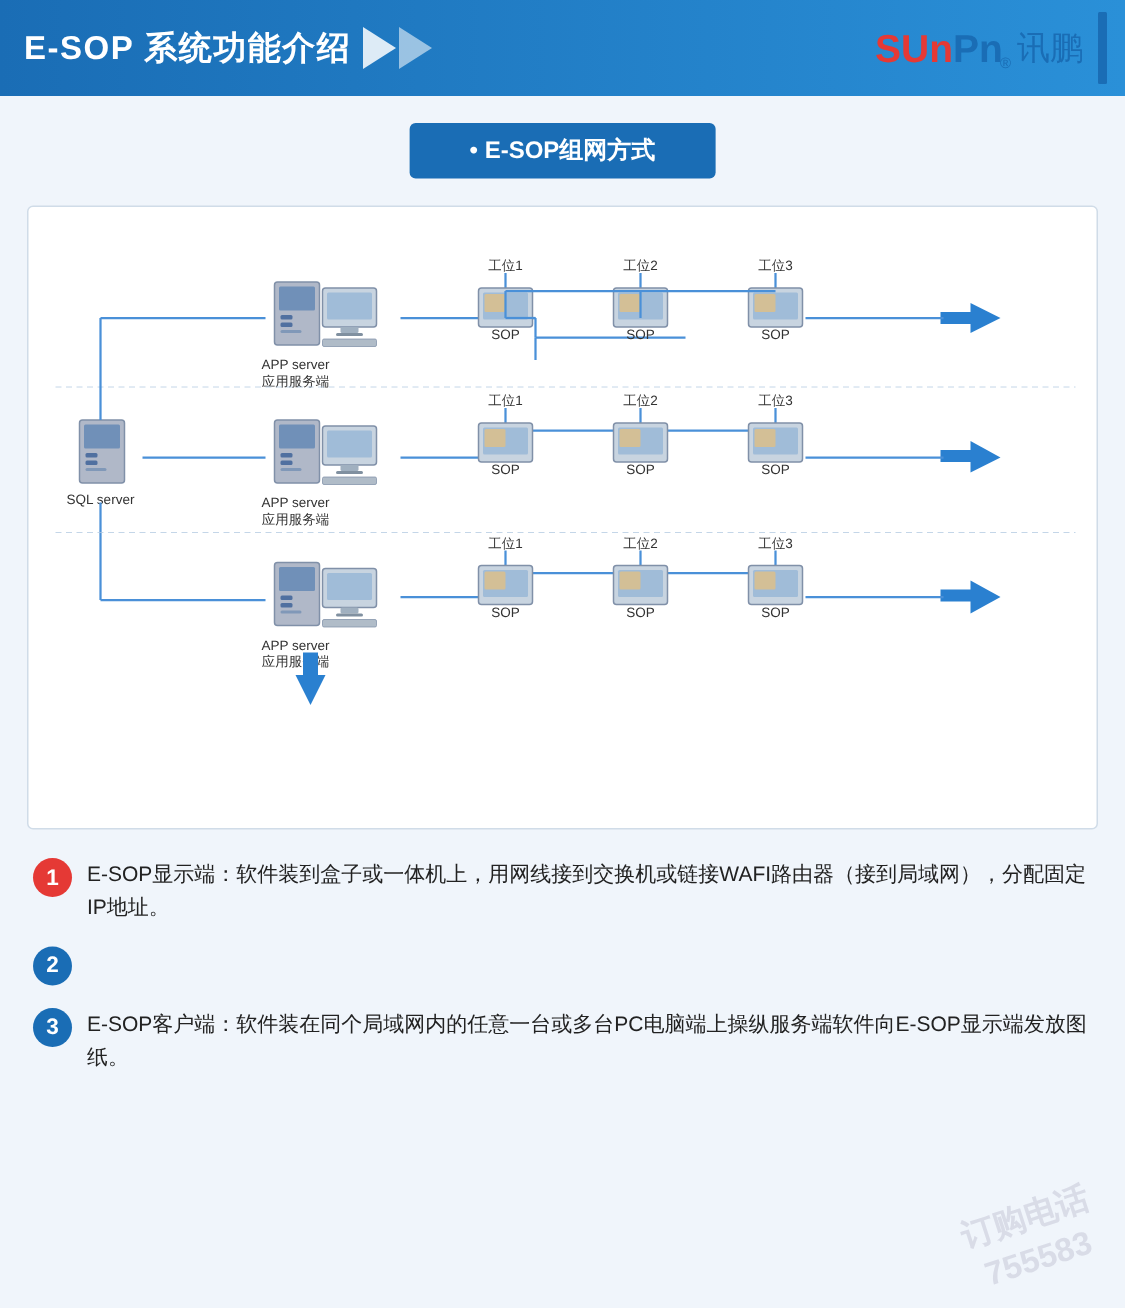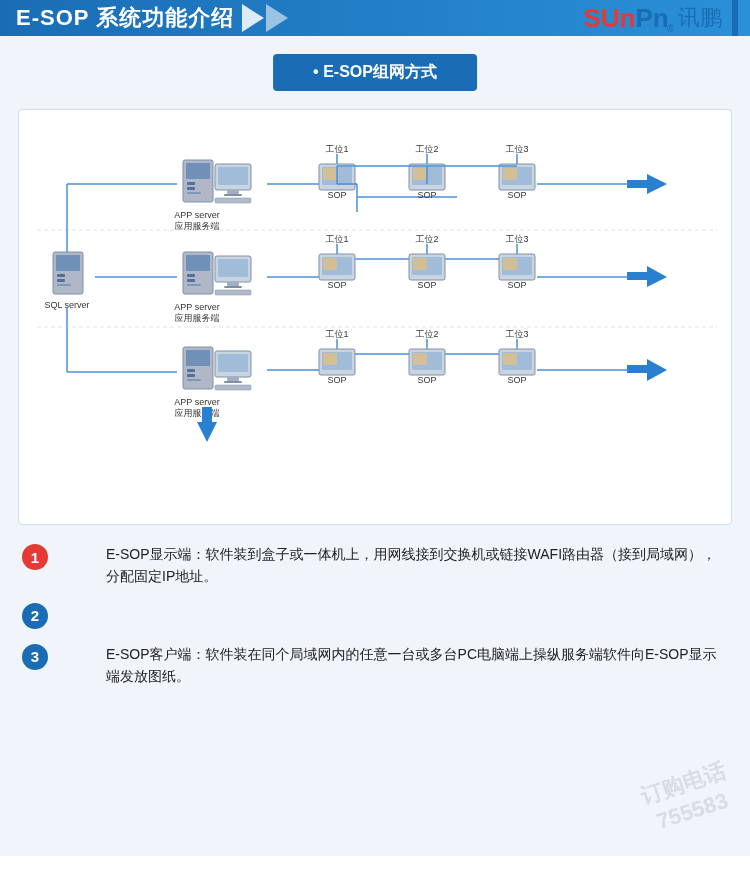--- a/index.html
+++ b/index.html
@@ -7,21 +7,21 @@
       width: 750px;
       min-height: 872px;
       font-family: 'Microsoft YaHei', SimHei, Arial, sans-serif;
       background: #fff;
       overflow-x: hidden;
     }
 
     
     .header {
       background: linear-gradient(to right, #1a6db5, #2a90d8);
-      height: 36px;
+      height: 64px;
       display: flex;
       align-items: center;
       padding: 0 16px;
       position: relative;
     }
     .header-title {
       color: #fff;
       font-size: 22px;
       font-weight: bold;
       letter-spacing: 1px;
@@ -144,21 +144,20 @@
       margin-top: 1px;
     }
     .info-num-1 { background: #e53935; }
     .info-num-2 { background: #1a6db5; }
     .info-num-3 { background: #1a6db5; }
     .info-text {
       font-size: 14px;
       color: #222;
       line-height: 1.6;
       flex: 1;
-      margin-left: 48px;
     }
 
     
     .watermark {
       position: absolute;
       bottom: 30px;
       right: 18px;
       color: rgba(180,180,200,0.38);
       font-size: 22px;
       font-weight: bold;

